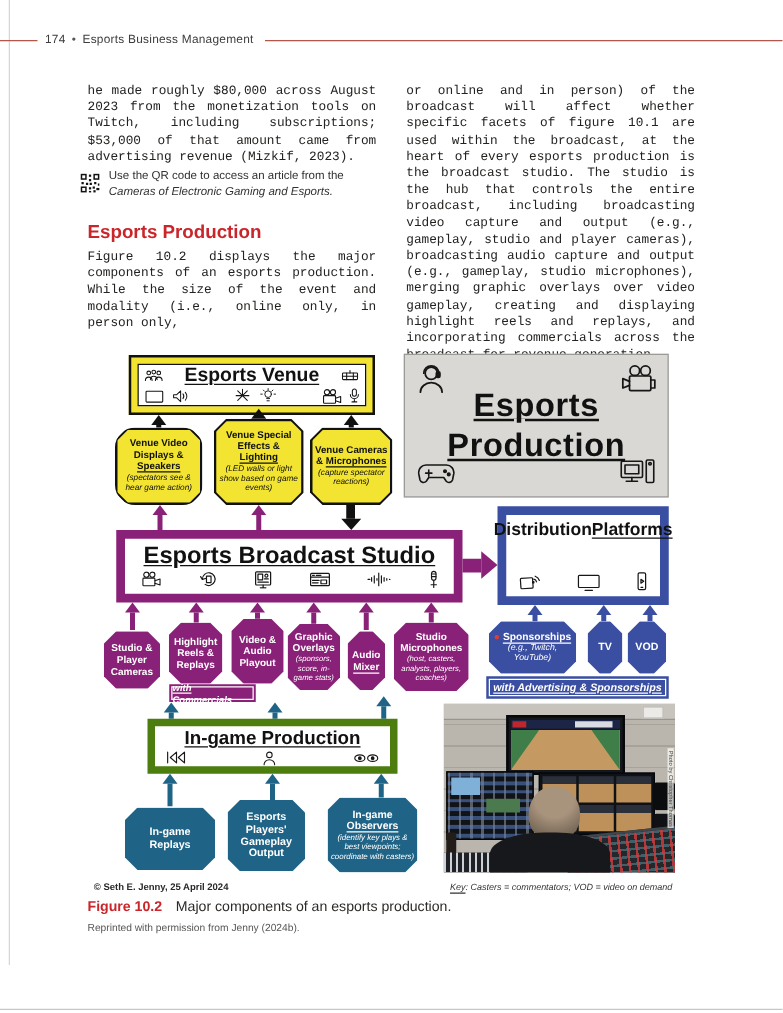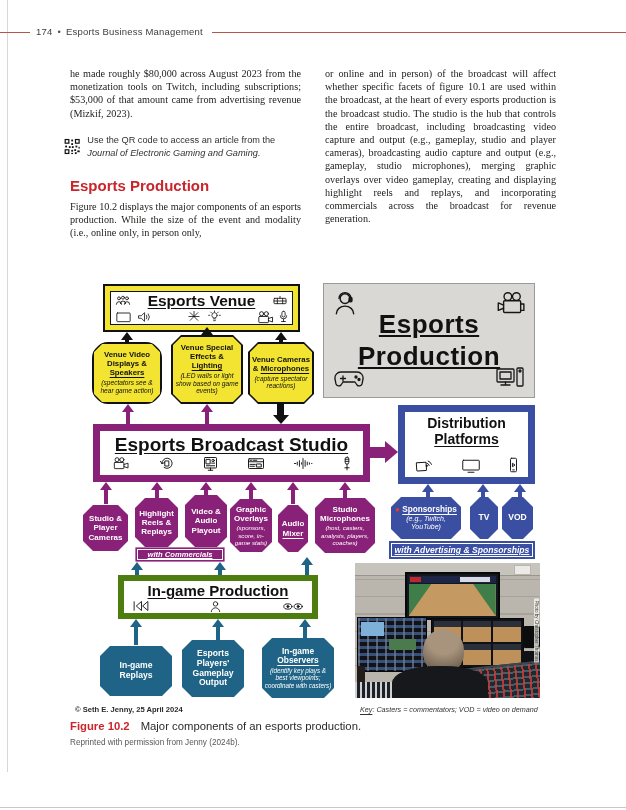--- a/index.html
+++ b/index.html
@@ -9,21 +9,21 @@
   .edge-b{position:absolute;left:0;right:0;bottom:2px;height:1px;background:#c9c7c2;}
 
   
   .runhead{position:absolute;left:0;right:0;top:26px;height:14px;}
   .runhead .line{position:absolute;left:0;right:0;top:6px;height:0;border-top:1.4px solid #b5564c;}
   .runhead .txt{position:absolute;left:30px;top:0;background:#fff;padding:0 9px 0 6px;
                 font-size:9.5px;color:#3d3d3d;letter-spacing:.2px;}
   .runhead .sep{margin:0 5px;color:#555;}
 
   
-  .bodytxt{font-family:Liberation Serif, serif;font-size:10.2px;line-height:13.2px;
+  .bodytxt{font-family:Liberation Mono, monospace;font-size:10.2px;line-height:13.2px;
            text-align:justify;color:#242220;margin:0;}
   .col-left{position:absolute;left:70px;top:67px;width:231px;}
   .col-right{position:absolute;left:325px;top:67px;width:231px;}
   .qr-row{position:absolute;left:64px;top:133px;width:243px;display:flex;gap:7px;align-items:flex-start;}
   .qr-note{font-size:9.2px;line-height:12.6px;color:#33312f;padding-top:1px;}
   .qr-note em{font-style:italic;}
   .section-h{position:absolute;left:70px;top:177px;font-size:15px;font-weight:bold;color:#c9252b;}
   .col-left2{position:absolute;left:70px;top:200px;width:231px;}
 
   
@@ -165,21 +165,21 @@
           <rect x="19" y="12" width="3" height="3"></rect>
         <rect x="24" y="14" width="2" height="3"></rect>
           <rect x="12" y="19" width="3" height="3"></rect>
         <rect x="17" y="18" width="3" height="3"></rect>
           <rect x="22" y="20" width="4" height="3"></rect>
         <rect x="12" y="24" width="3" height="2"></rect>
           <rect x="18" y="23" width="3" height="3"></rect>
       </g>
     </svg>
     <div class="qr-note">
-      <span>Use the QR code to access an article from the </span><em>Journal of Electronic Gaming and Gaming.</em>
+      <span>Use the QR code to access an article from the </span><em>Cameras of Electronic Gaming and Esports.</em>
     </div>
   </div>
 
   <div class="section-h">Esports Production</div>
 
   <div class="col-left2">
     <p class="bodytxt">Figure 10.2 displays the major components of an esports production. While the size of the event and modality (i.e., online only, in person only,</p>
   </div>
 
   <div class="col-right">
@@ -351,21 +351,21 @@
     </div>
   </div>
 
   <div class="arr-right" style="left:370px;top:441px;width:28px;height:22px;">
       <div class="s"></div>
       <div class="h"></div>
     </div>
 
   <div class="frame dist-frame" style="left:398px;top:405px;width:137px;height:79px;">
     <div class="inner" style="justify-content:space-between;padding:4px 5px;">
-      <div style="display:flex;flex-direction:column;align-items:center;line-height:1.15;">
+      <div style="display:flex;align-items:flex-end;line-height:1.15;">
         <span class="hub-title" style="font-size:14px;">Distribution</span>
         <span class="hub-title u" style="font-size:14px;">Platforms</span>
       </div>
       <div style="display:flex;align-items:flex-end;justify-content:space-between;width:92%;">
         <svg class="ic" width="18" height="15" viewBox="0 0 24 20">
             <rect x="2" y="6" width="13" height="11" rx="1" transform="rotate(-4 8 11)"></rect>
             <path d="M16,7 a4,4 0 0 1 3,3 M17.5,4 a7,7 0 0 1 4.5,4.5"></path>
             <circle cx="15.5" cy="10.5" r="0.8" fill="#161616"></circle>
           </svg>
         <svg class="ic" width="20" height="15" viewBox="0 0 26 20">
@@ -446,21 +446,21 @@
     <span class="t-title">Graphic Overlays</span>
     <span class="t-note" style="font-size:6.2px;">(sponsors, score, in-game stats)</span>
   </div>
   <div class="tag tag-purple cham" style="left:278px;top:505px;width:30px;height:47px;">
     <span class="t-title"><span>Audio</span><br><span class="u">Mixer</span></span>
   </div>
   <div class="tag tag-purple cham" style="left:315px;top:498px;width:60px;height:55px;">
     <span class="t-title">Studio Microphones</span>
     <span class="t-note" style="font-size:6.2px;">(host, casters, analysts, players, coaches)</span>
   </div>
-  <div class="banner banner-purple" style="left:137px;top:549px;width:86px;height:11px;">
+  <div class="banner banner-purple" style="left:137px;top:549px;width:66px;height:11px;">
     <span>with Commercials</span>
   </div>
 
   <div class="arr up" style="--c:#1f6486;left:130px;top:562px;height:13px;">
       <div class="h"></div>
       <div class="s"></div>
     </div>
   <div class="arr up" style="--c:#1f6486;left:213px;top:562px;height:13px;">
       <div class="h"></div>
       <div class="s"></div>

